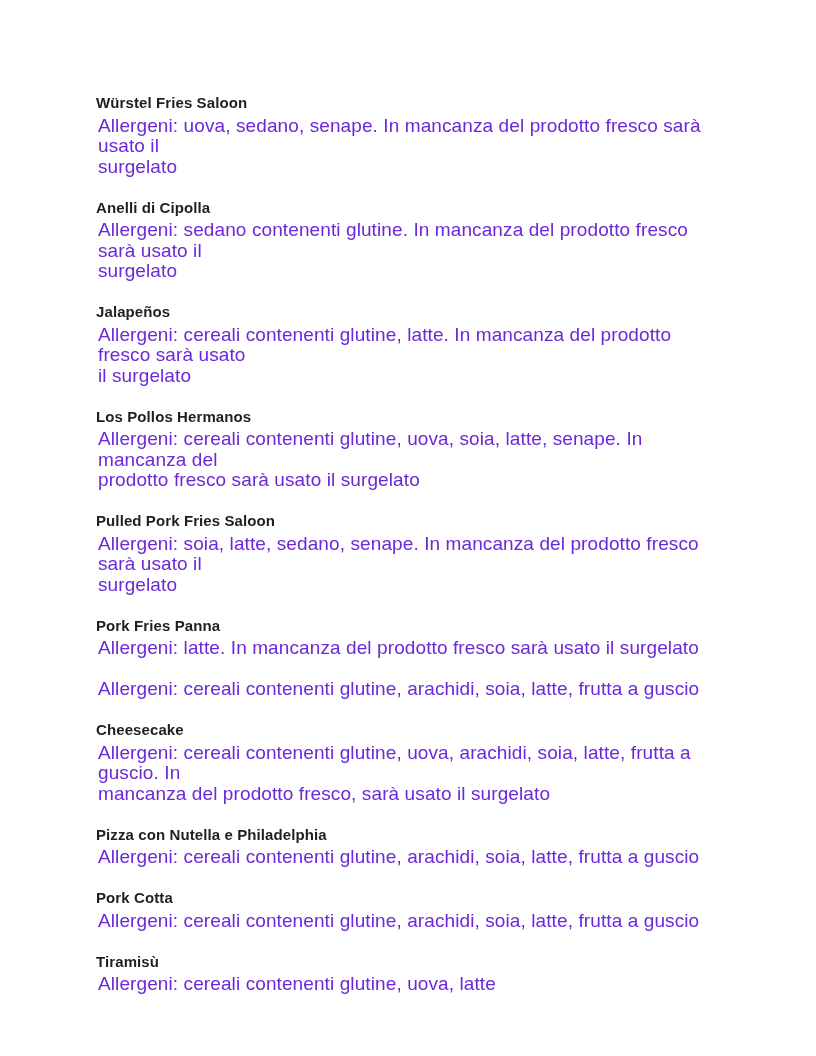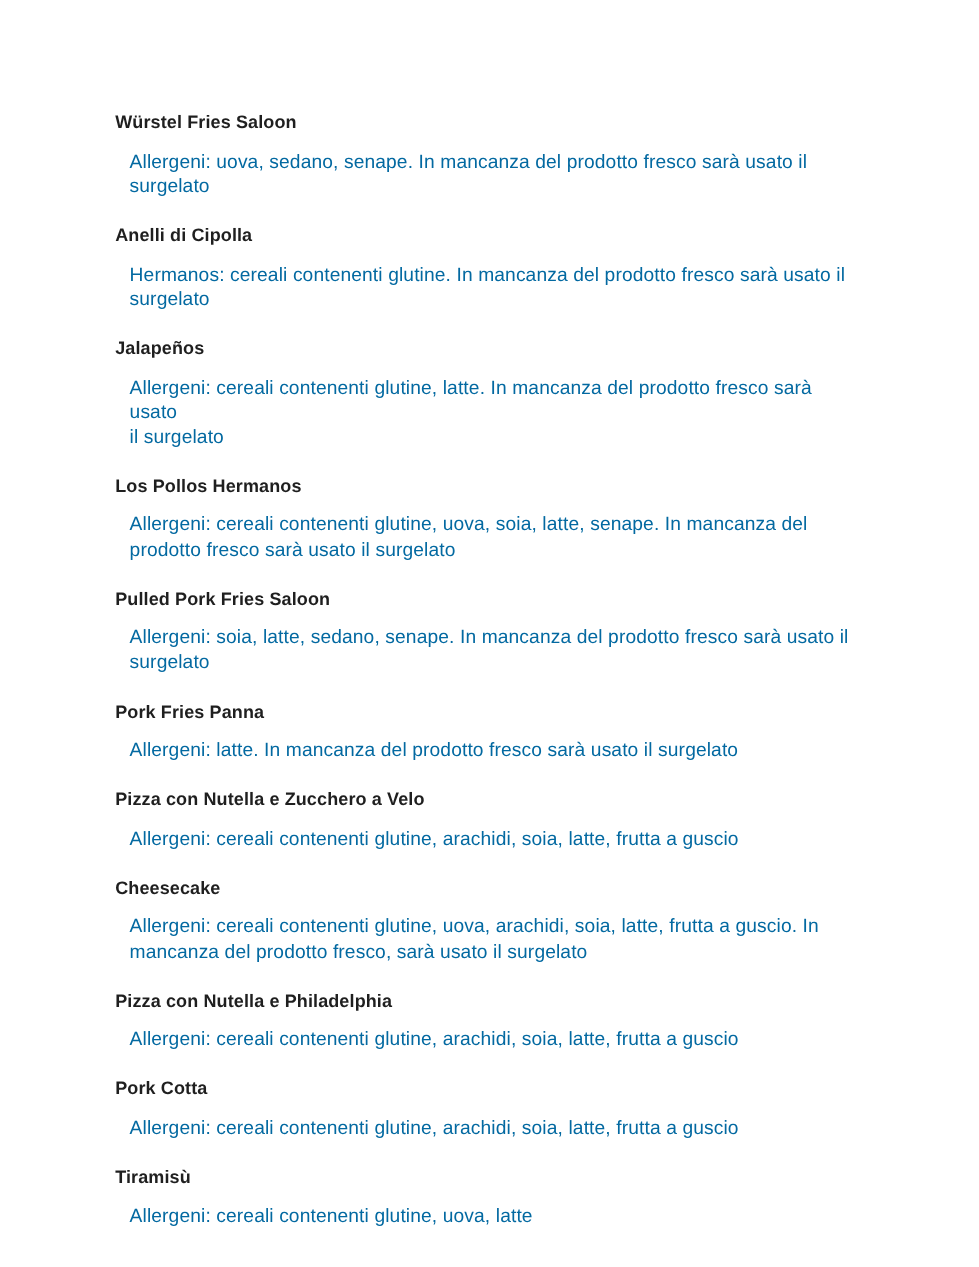--- a/index.html
+++ b/index.html
@@ -23,43 +23,43 @@
   }
   .menu-item .item-name {
     margin: 0;
     font-size: 15px;
     line-height: 20.5px;
     font-weight: 700;
     color: #1f1f1f;
     letter-spacing: 0.1px;
   }
   .menu-item .item-allergens {
-    margin: 12px;
-    font-size: 16px;
+    margin: 2px;
+    font-size: 19px;
     line-height: 20.5px;
     font-weight: 400;
-    color: #0369a1;
+    color: #6d28d9;
     letter-spacing: 0.1px;
     white-space: pre-line;
   }
 </style>
 </head>
 <body>
 
 <div class="page">
 
   <section class="menu-item">
     <h3 class="item-name">Würstel Fries Saloon</h3>
     <p class="item-allergens">Allergeni: uova, sedano, senape. In mancanza del prodotto fresco sarà usato il
 surgelato</p>
   </section>
 
   <section class="menu-item">
     <h3 class="item-name">Anelli di Cipolla</h3>
-    <p class="item-allergens">Hermanos: cereali contenenti glutine. In mancanza del prodotto fresco sarà usato il
+    <p class="item-allergens">Allergeni: sedano contenenti glutine. In mancanza del prodotto fresco sarà usato il
 surgelato</p>
   </section>
 
   <section class="menu-item">
     <h3 class="item-name">Jalapeños</h3>
     <p class="item-allergens">Allergeni: cereali contenenti glutine, latte. In mancanza del prodotto fresco sarà usato
 il surgelato</p>
   </section>
 
   <section class="menu-item">
@@ -73,21 +73,20 @@
     <p class="item-allergens">Allergeni: soia, latte, sedano, senape. In mancanza del prodotto fresco sarà usato il
 surgelato</p>
   </section>
 
   <section class="menu-item">
     <h3 class="item-name">Pork Fries Panna</h3>
     <p class="item-allergens">Allergeni: latte. In mancanza del prodotto fresco sarà usato il surgelato</p>
   </section>
 
   <section class="menu-item">
-    <h3 class="item-name">Pizza con Nutella e Zucchero a Velo</h3>
     <p class="item-allergens">Allergeni: cereali contenenti glutine, arachidi, soia, latte, frutta a guscio</p>
   </section>
 
   <section class="menu-item">
     <h3 class="item-name">Cheesecake</h3>
     <p class="item-allergens">Allergeni: cereali contenenti glutine, uova, arachidi, soia, latte, frutta a guscio. In
 mancanza del prodotto fresco, sarà usato il surgelato</p>
   </section>
 
   <section class="menu-item">

